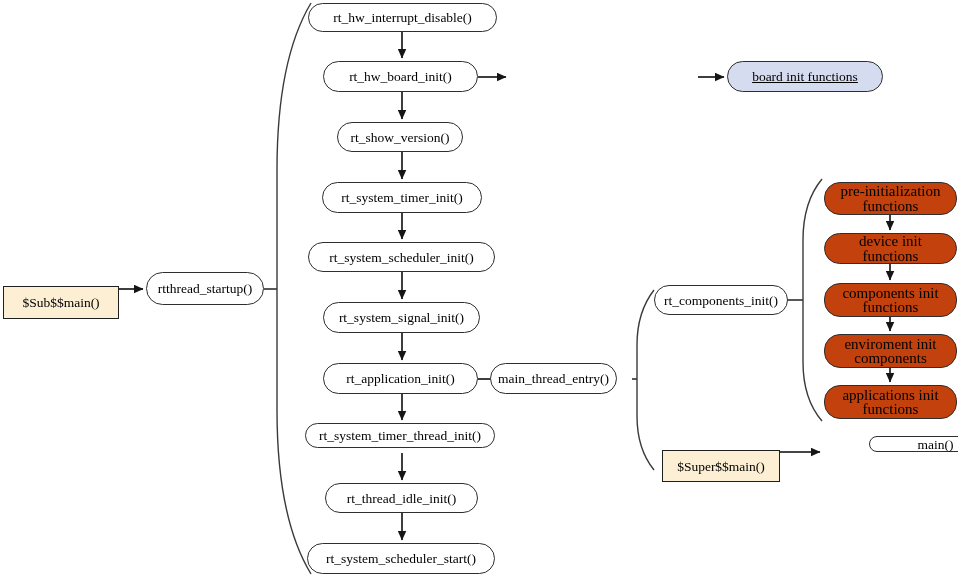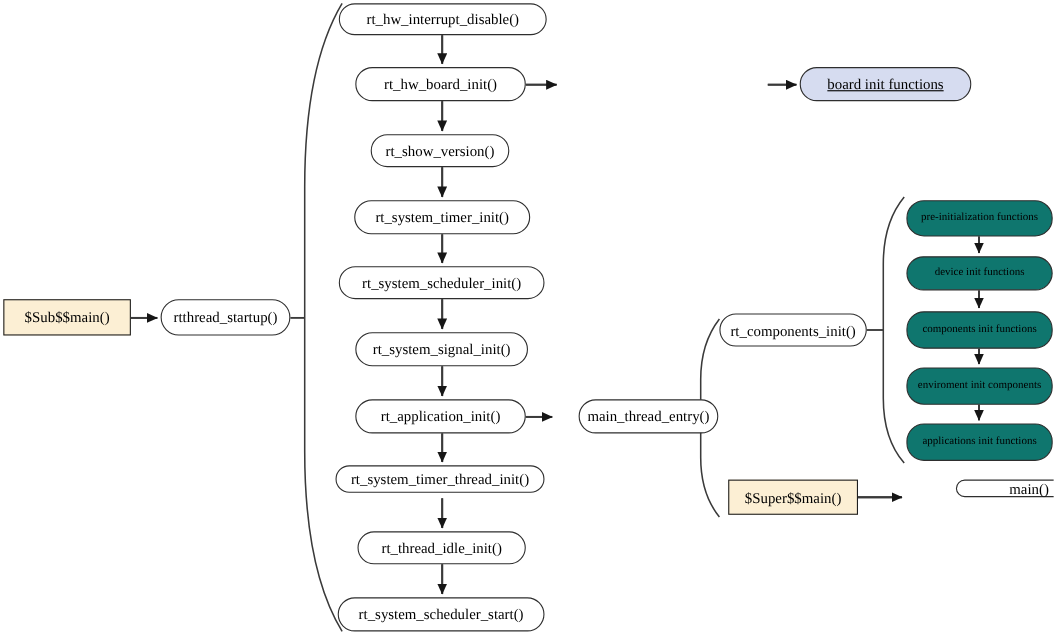--- a/index.html
+++ b/index.html
@@ -17,26 +17,26 @@
     display:flex;align-items:center;justify-content:center;
     text-align:center;
     box-sizing:border-box;
     background:#ffffff;
     border:1.4px solid #2e2e2e;
     font-size:13.5px;
     line-height:15px;
     white-space:nowrap;
   }
   .stadium{border-radius:999px;}
-  .rect-tan{background:#fcefd4;border:1.6px solid #1f1f1f;}
+  .rect-tan{background:#fcefd4;border:1.6px solid #1f1f1f;margin-top:14px;}
   .blue{background:#d6dcf0;text-decoration:underline;}
   .group{
     border-radius:16px;
-    background:#0f766e;
-    font-size:10px;
+    background:#c2410c;
+    font-size:15px;
     line-height:14.5px;
     white-space:normal;
     padding:1px 8px;
   }
 </style>
 </head>
 <body>
 
 <div id="canvas">
 
@@ -110,21 +110,21 @@
   <div class="node stadium" style="left:322px;top:182px;width:160px;height:31px">rt_system_timer_init()</div>
   <div class="node stadium" style="left:308px;top:242px;width:187px;height:30px">rt_system_scheduler_init()</div>
   <div class="node stadium" style="left:323px;top:302px;width:157px;height:31px">rt_system_signal_init()</div>
   <div class="node stadium" style="left:323px;top:363px;width:155px;height:31px">rt_application_init()</div>
   <div class="node stadium" style="left:305px;top:423px;width:190px;height:25px">rt_system_timer_thread_init()</div>
   <div class="node stadium" style="left:325px;top:483px;width:153px;height:30px">rt_thread_idle_init()</div>
   <div class="node stadium" style="left:307px;top:543px;width:188px;height:31px">rt_system_scheduler_start()</div>
 
   <div class="node stadium blue" style="left:727px;top:61px;width:156px;height:31px">board init functions</div>
 
-  <div class="node stadium" style="left:526px;top:363px;width:127px;height:31px">main_thread_entry()</div>
+  <div class="node stadium" style="left:490px;top:363px;width:127px;height:31px">main_thread_entry()</div>
   <div class="node stadium" style="left:654px;top:285px;width:134px;height:30px">rt_components_init()</div>
 
   <div class="node group" style="left:824px;top:182px;width:133px;height:33px">pre-initialization functions</div>
   <div class="node group" style="left:824px;top:233px;width:133px;height:31px">device init functions</div>
   <div class="node group" style="left:824px;top:283px;width:133px;height:34px">components init functions</div>
   <div class="node group" style="left:824px;top:334px;width:133px;height:34px">enviroment init components</div>
   <div class="node group" style="left:824px;top:385px;width:133px;height:34px">applications init functions</div>
 
   <div class="node rect-tan" style="left:662px;top:436px;width:118px;height:32px">$Super$$main()</div>
   <div class="node stadium" style="left:869px;top:436px;width:133px;height:16px">main()</div>

